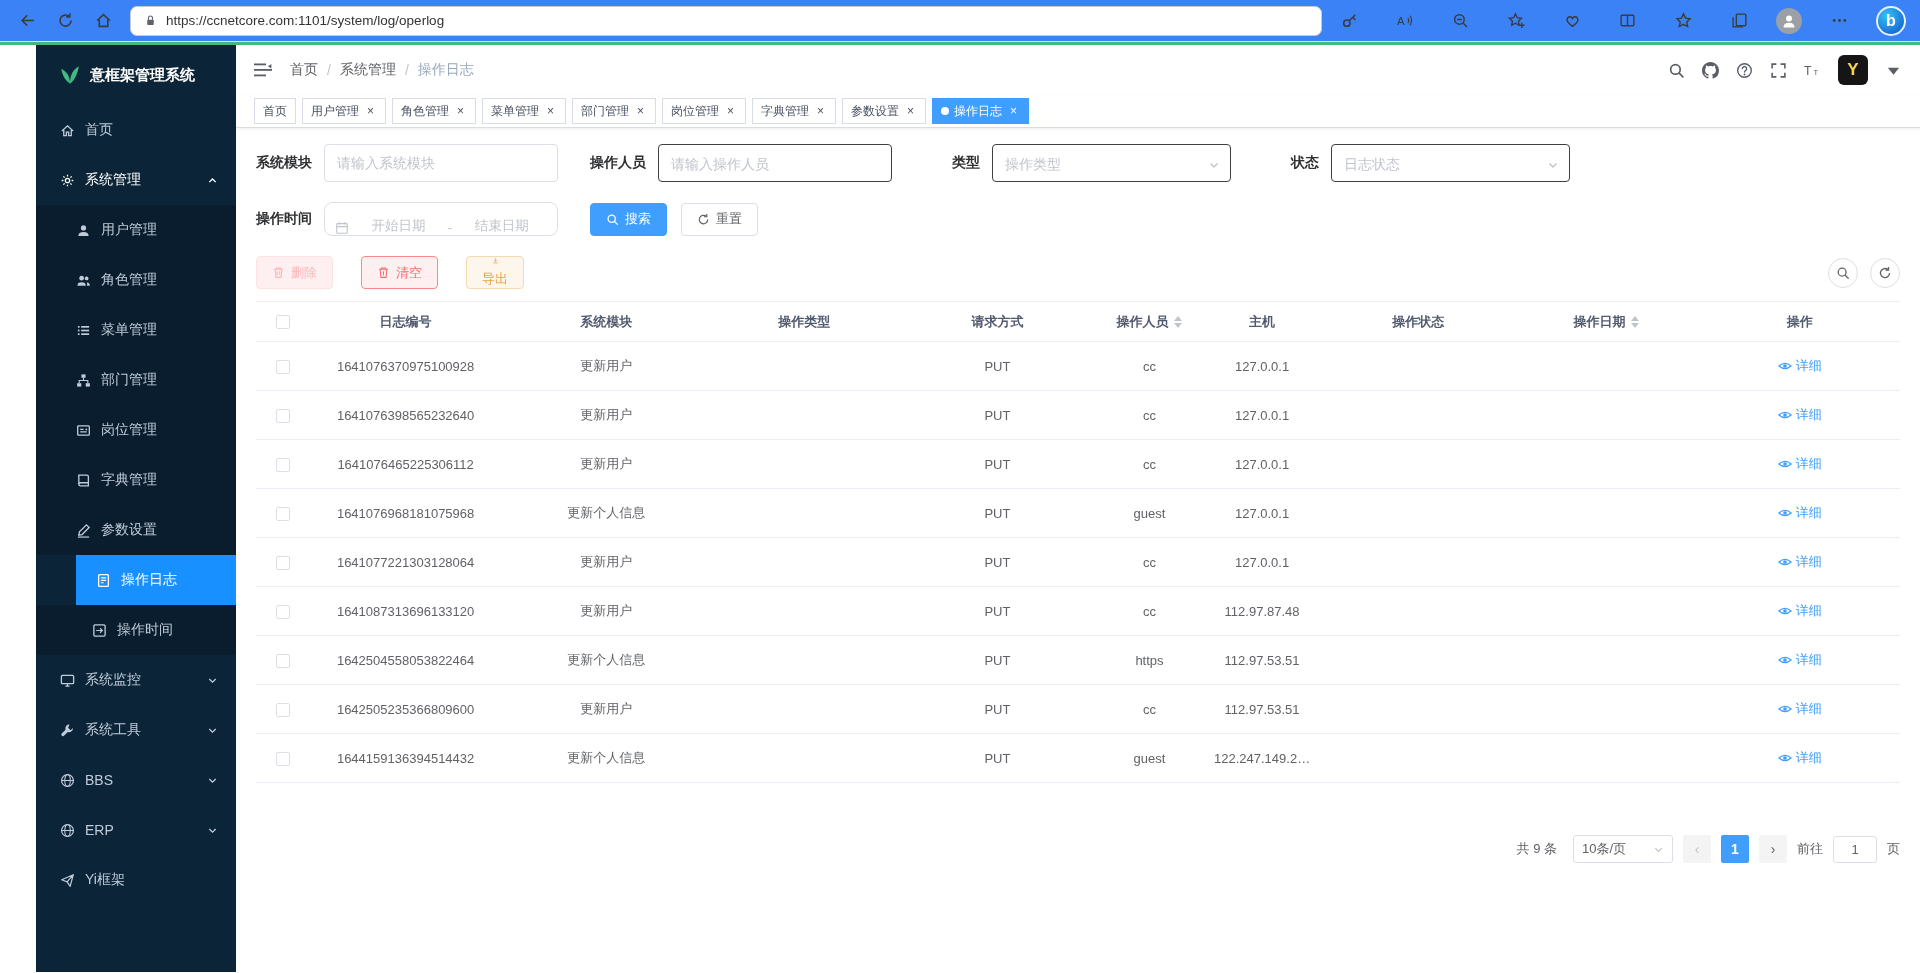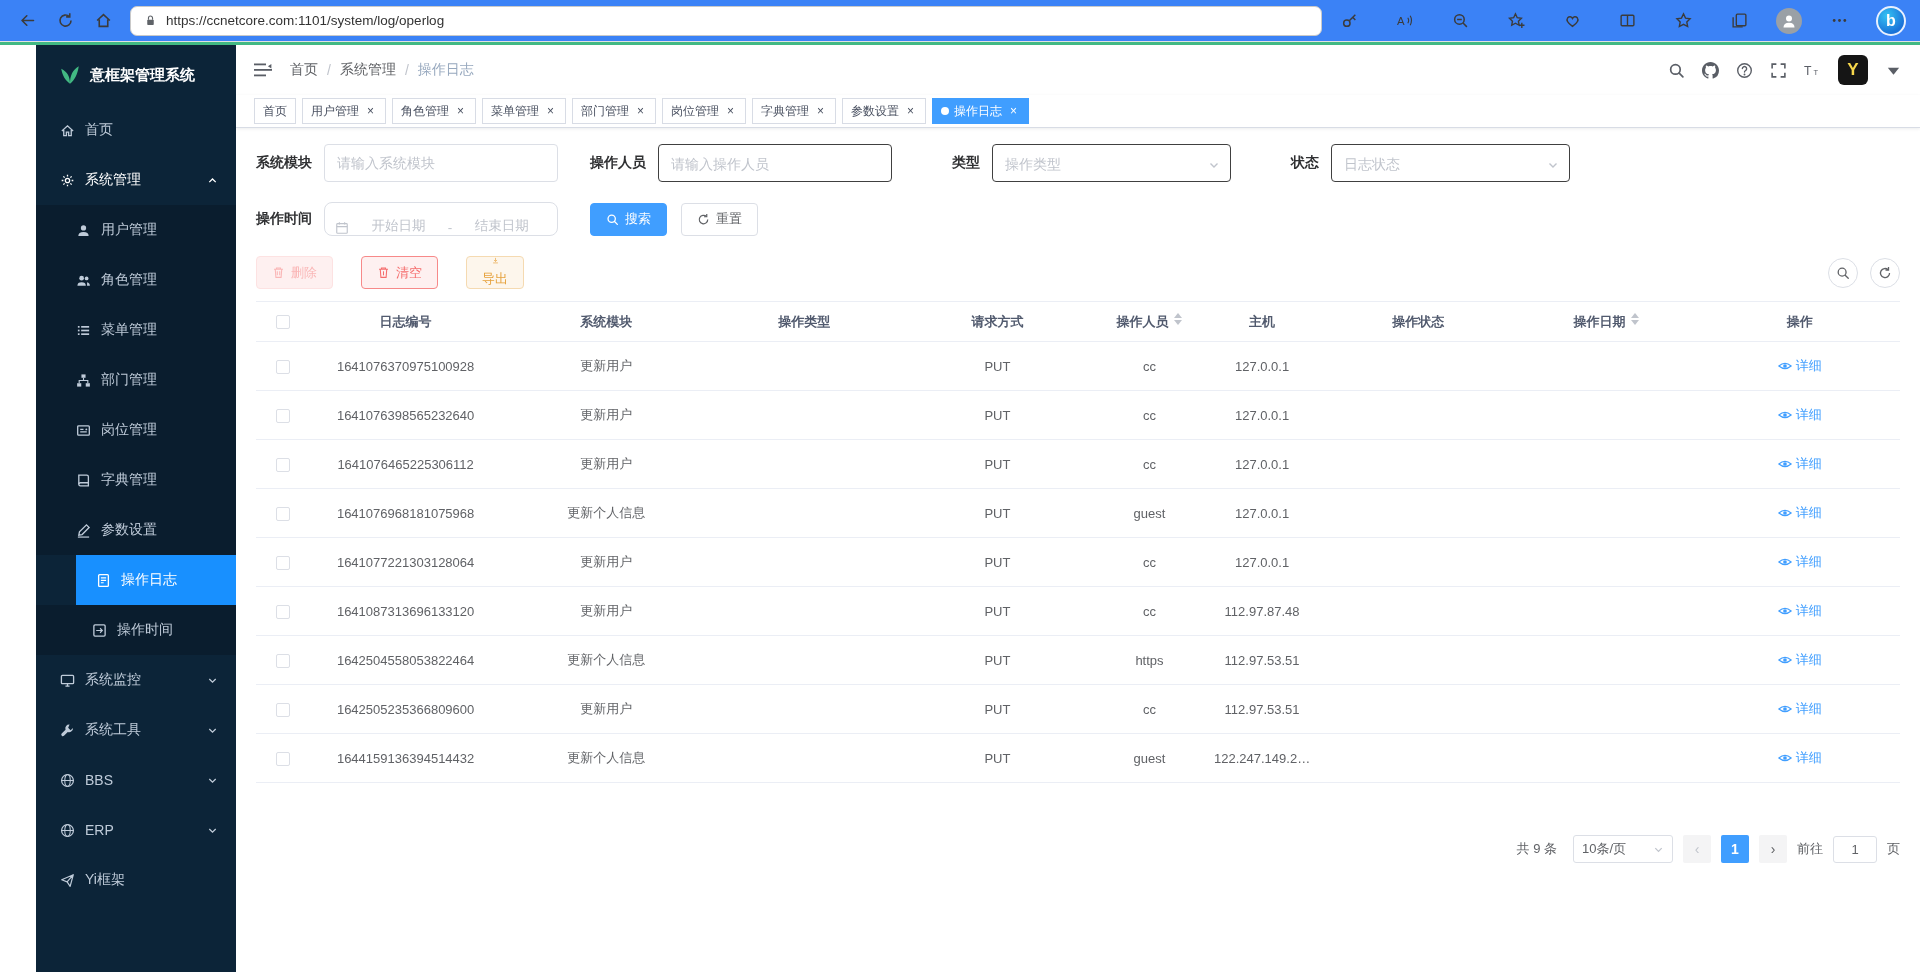--- a/index.html
+++ b/index.html
@@ -106,21 +106,21 @@
   .circle-btn { width:30px; height:30px; border:1px solid #dcdfe6; border-radius:50%; background:#fff;
                 color:#606266; display:flex; align-items:center; justify-content:center; cursor:pointer; }
   .circle-btn svg { width:14px; height:14px; }
 
   
   table.grid { width:100%; border-collapse:collapse; table-layout:fixed; }
   .grid th { height:40px; font-size:13px; font-weight:bold; color:#515a6e; text-align:center;
              border-top:1px solid #ebeef5; border-bottom:1px solid #ebeef5; }
   .grid td { height:49px; font-size:13px; color:#606266; text-align:center;
              border-bottom:1px solid #ebeef5; overflow:hidden; white-space:nowrap; text-overflow:ellipsis; }
-  .th-wrap { display:inline-flex; align-items:flex-start; gap:3px; }
+  .th-wrap { display:inline-flex; align-items:center; gap:3px; }
   .checkbox { display:inline-block; width:14px; height:14px; border:1px solid #dcdfe6; border-radius:2px;
               background:#fff; vertical-align:middle; cursor:pointer; }
   .sort { display:inline-flex; flex-direction:column; margin-left:3px; cursor:pointer; }
   .sort i { display:block; width:0; height:0; border-left:4px solid transparent; border-right:4px solid transparent; }
   .sort .up { border-bottom:5px solid #c0c4cc; margin-bottom:2px; }
   .sort .down { border-top:5px solid #c0c4cc; }
   .detail-link { color:#409eff; display:inline-flex; align-items:center; gap:4px; cursor:pointer; }
   .detail-link svg { width:14px; height:14px; }
 
   

